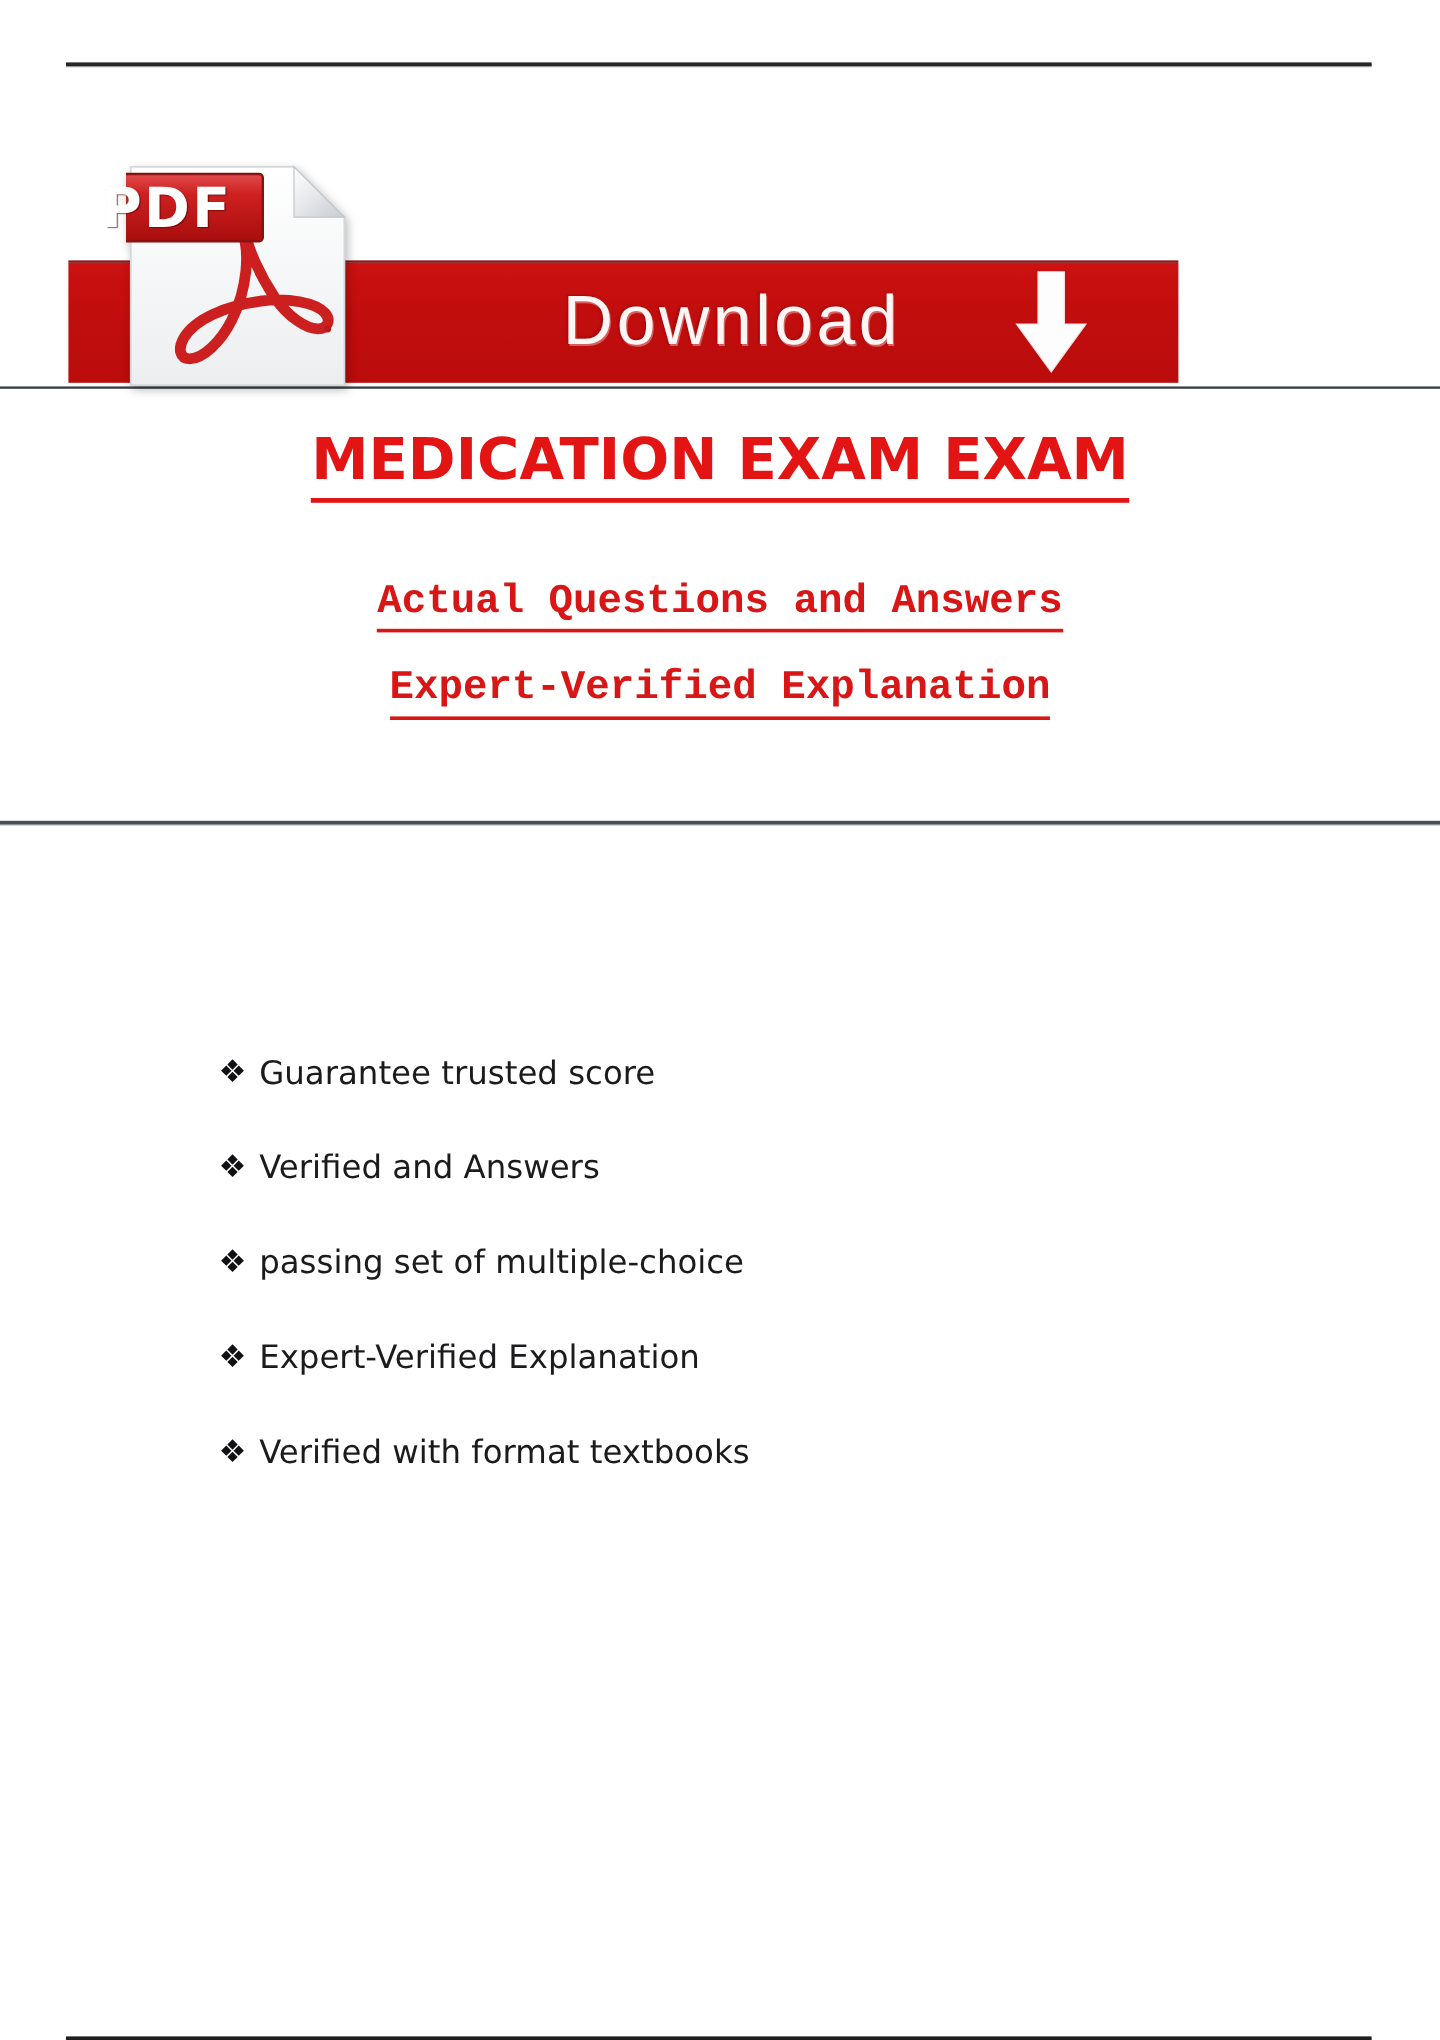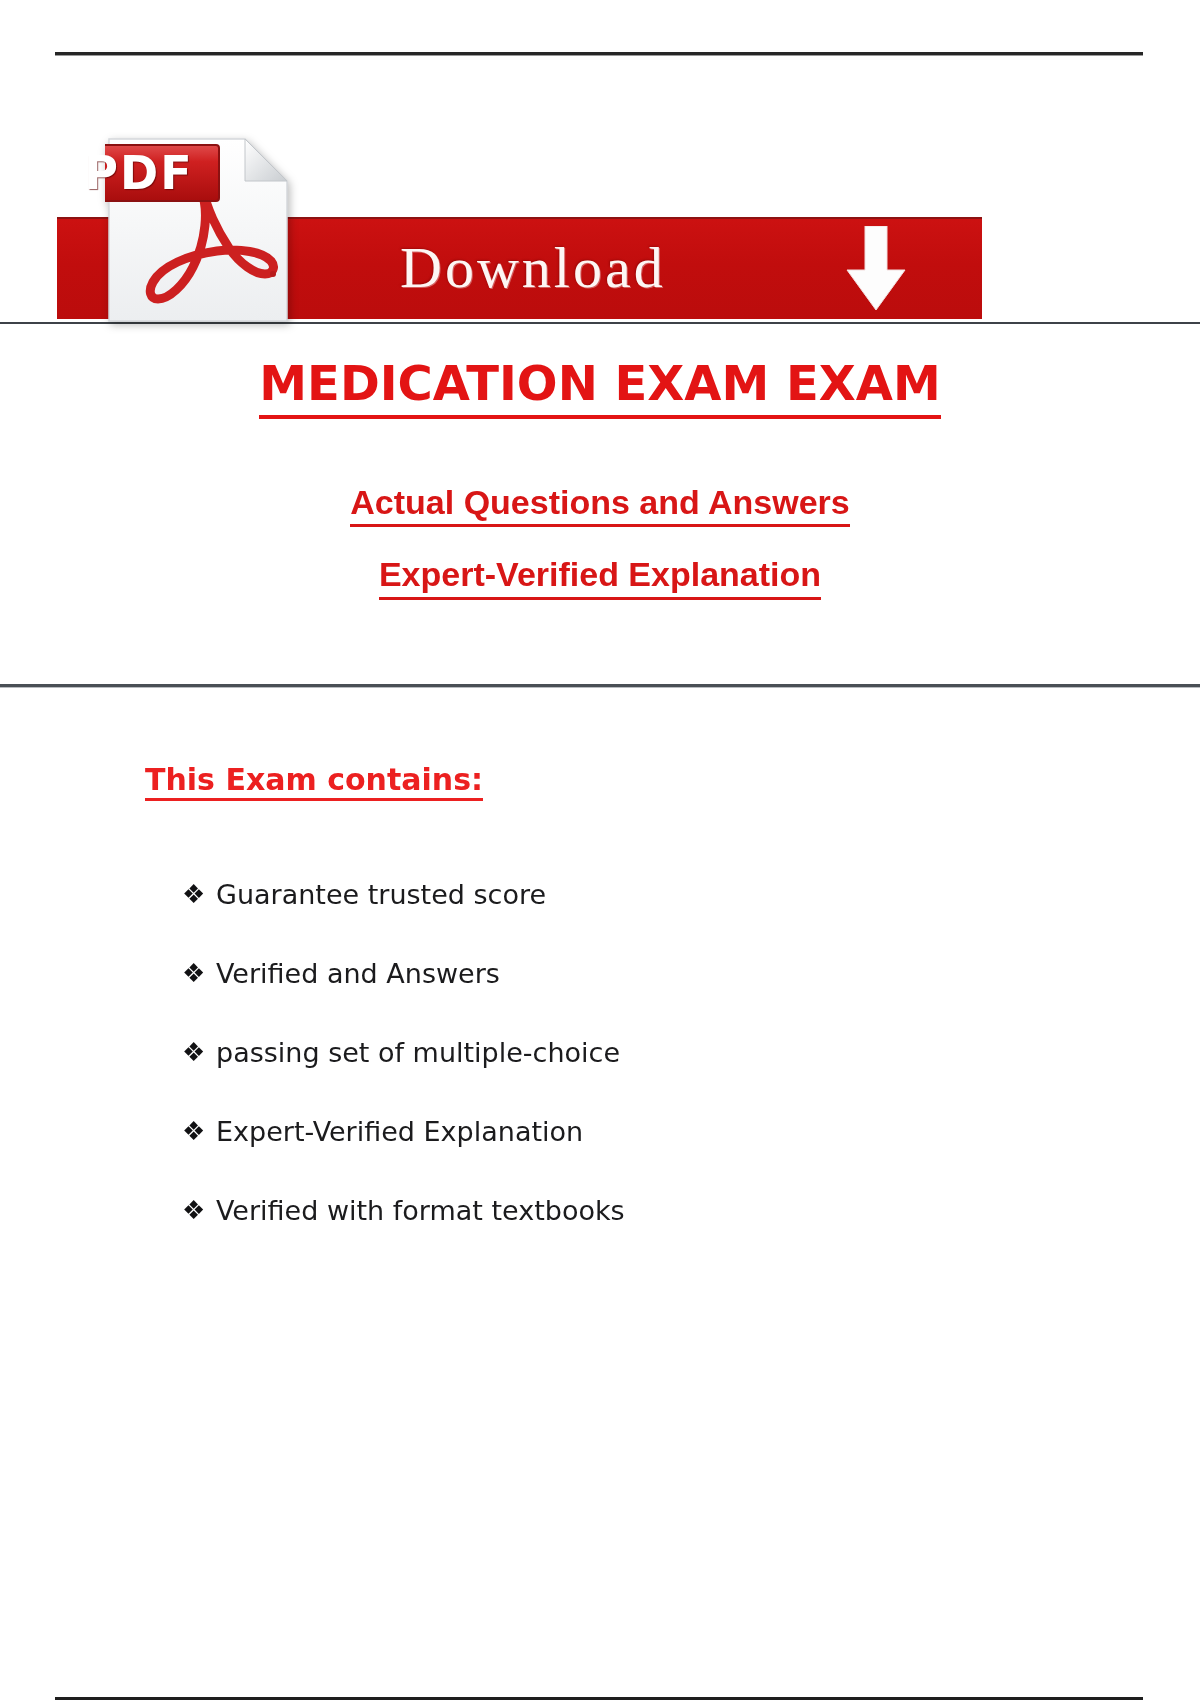--- a/index.html
+++ b/index.html
@@ -70,21 +70,22 @@
     position: absolute;
     left: 400px;
     top: 218px;
     width: 420px;
     height: 127px;
     line-height: 100px;
     color: #fdf6f4;
     font-size: 58px;
     font-weight: 400;
     letter-spacing: 3px;
-    font-family: Liberation Serif, serif;
+    font-family: Liberation Sans, sans-serif;
+    text-align: center;
     z-index: 4;
     text-shadow: 1px 1px 0 rgba(255,255,255,0.35), -1px -1px 2px rgba(120,0,0,0.45);
   }
   .download-arrow {
     position: absolute;
     left: 845px;
     top: 226px;
     width: 62px;
     height: 86px;
     z-index: 4;
@@ -133,21 +134,21 @@
     letter-spacing: 0px;
     margin: 0;
     padding: 0;
     line-height: 1.2;
     display: inline-block;
     border-bottom: 4px solid #e31414;
     padding-bottom: 2px;
   }
   .sub-1, .sub-2 {
     color: #d81616;
-    font-family: Liberation Sans, sans-serif;
+    font-family: Liberation Mono, monospace;
     font-weight: bold;
     font-size: 34px;
     display: inline-block;
     border-bottom: 3px solid #d81616;
     line-height: 1.25;
     padding-bottom: 1px;
   }
   .sub-row { margin-top: 0; }
   .gap-1 { height: 62px; }
   .gap-2 { height: 26px; }
@@ -251,21 +252,20 @@
       <span class="sub-1">Actual Questions and Answers</span>
     </div>
     <div class="gap-2"></div>
     <div class="sub-row">
       <span class="sub-2">Expert-Verified Explanation</span>
     </div>
   </div>
 
   <div class="rule rule-under-title"></div>
 
-  <div class="contains-heading">This Exam contains:</div>
 
   <ul class="feature-list">
     <li class="feature-item">
       <span class="feature-bullet">❖</span>
       <span class="feature-text">Guarantee trusted score</span>
     </li>
     <li class="feature-item">
       <span class="feature-bullet">❖</span>
       <span class="feature-text">Verified and Answers</span>
     </li>

